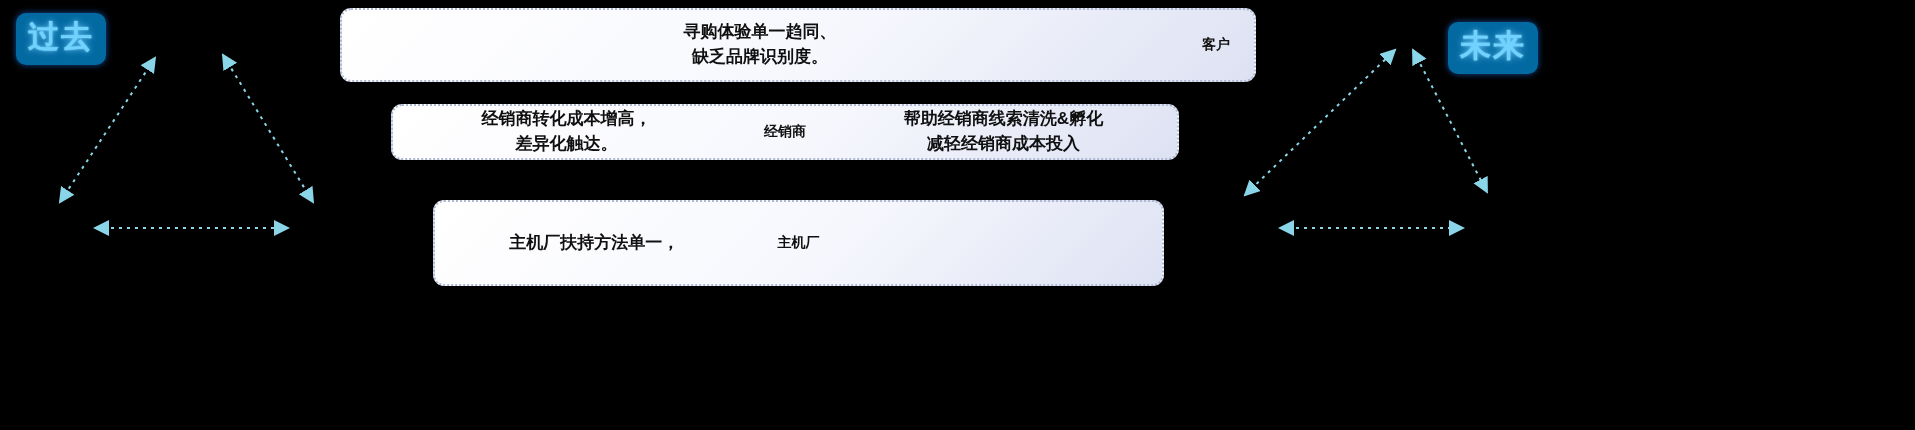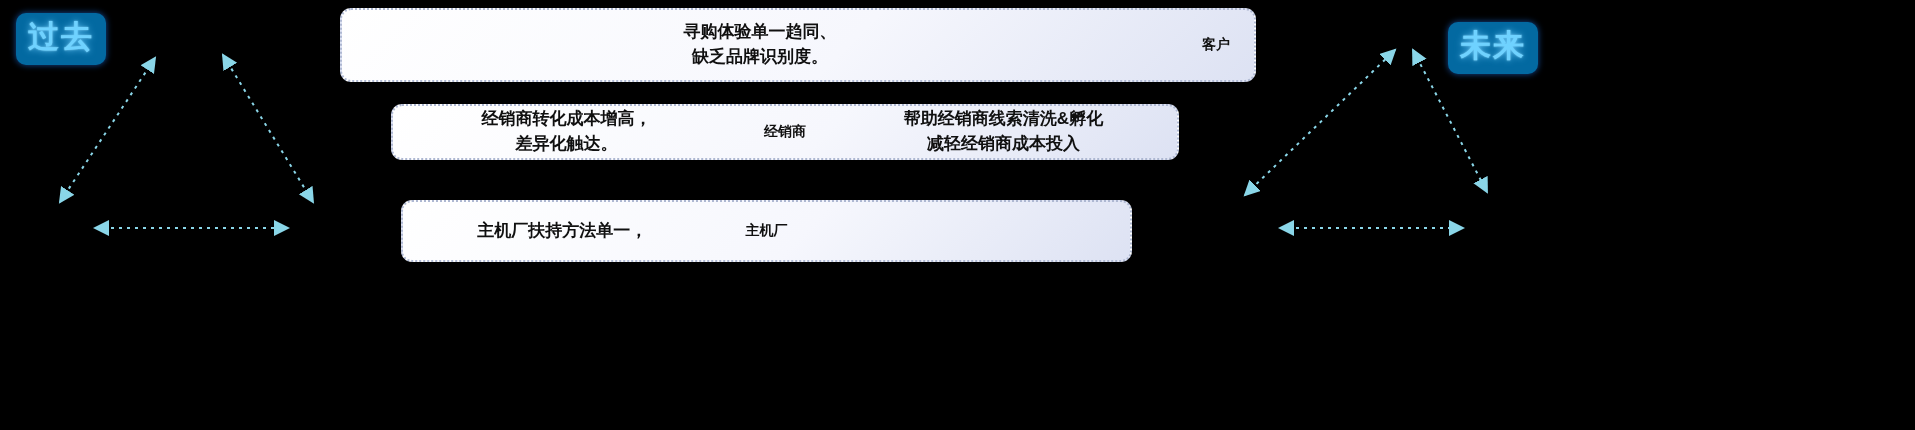--- a/index.html
+++ b/index.html
@@ -20,21 +20,21 @@
   .era-future{left:1448px;top:22px;}
   
   .row-box{
     position:absolute;display:flex;align-items:center;
     background:linear-gradient(135deg,#ffffff 0%,#f6f7fd 55%,#dde2f3 100%);
     border:2px dotted #aeb8d2;border-radius:11px;
     box-sizing:border-box;color:#101010;
   }
   .row-1{left:340px;top:8px;width:916px;height:74px;}
   .row-2{left:391px;top:104px;width:788px;height:56px;}
-  .row-3{left:401px;top:200px;width:731px;height:62px;}
+  .row-3{left:433px;top:200px;width:731px;height:86px;}
   .cell-side{
     flex:1 1 0;text-align:center;font-size:17px;font-weight:600;line-height:1.45;
     padding:0 10px;
   }
   .cell-role{
     flex:0 0 auto;text-align:center;font-size:14px;font-weight:700;
     padding:0 24px;white-space:nowrap;
   }
   
   .tri{position:absolute;}

